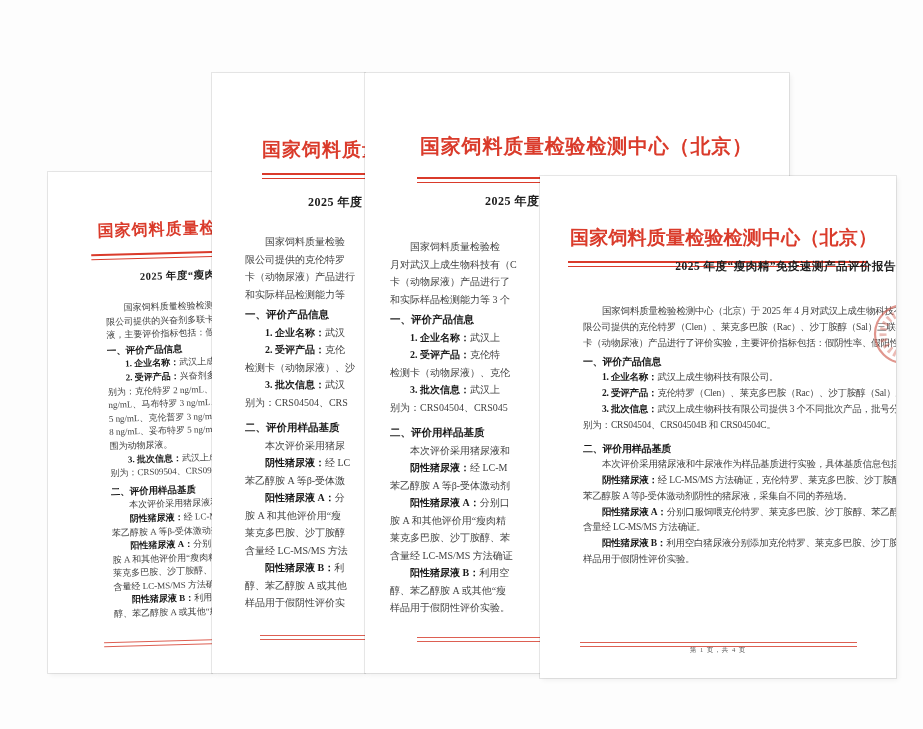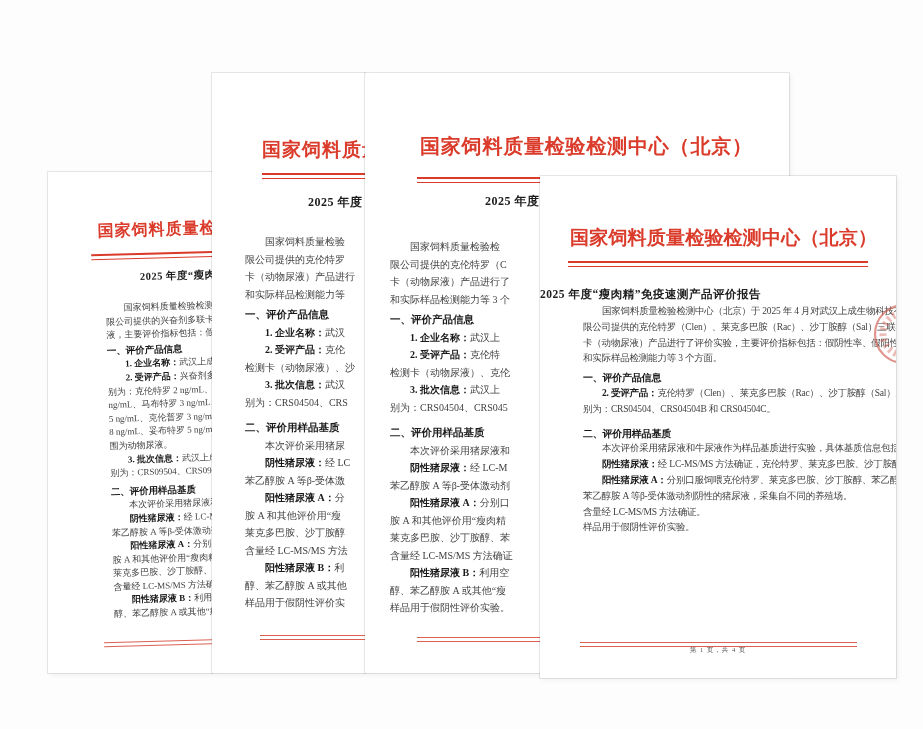--- a/index.html
+++ b/index.html
@@ -25,21 +25,21 @@
   .hdr-rule{position:absolute;height:3px;border-top:2px solid #da3b2b;border-bottom:1.5px solid #da3b2b;}
   .p1 .hdr-rule{left:42px;top:83px;width:280px;}
   .p2 .hdr-rule{left:50px;top:100px;width:300px;}
   .p3 .hdr-rule{left:52px;top:104px;width:322px;}
   .p4 .hdr-rule{left:28px;top:85px;width:300px;}
 
   .title{position:absolute;color:#1d1d1d;font-weight:bold;white-space:nowrap;letter-spacing:0.5px;}
   .p1 .title{left:90px;top:100px;font-size:10.5px;}
   .p2 .title{left:96px;top:121px;font-size:12px;}
   .p3 .title{left:96px;top:120px;font-size:12px;margin-left:24px;}
-  .p4 .title{left:0;top:111px;width:100%;text-align:left;font-size:11.5px;white-space:normal;}
+  .p4 .title{left:0;top:83px;width:100%;text-align:right;font-size:11.5px;white-space:normal;}
 
   .body{position:absolute;color:#3f3f3f;}
   .p1 .body{left:55px;top:131px;width:290px;font-size:9px;}
   .p2 .body{left:33px;top:160px;width:330px;font-size:10px;}
   .p3 .body{left:25px;top:165px;width:380px;font-size:10px;}
   .p4 .body{left:43px;top:128px;width:276px;font-size:9.5px;}
   .ln{white-space:nowrap;overflow:visible;}
   .p1 .ln{height:13.6px;line-height:13.6px;}
   .p2 .ln{height:17.5px;line-height:17.5px;}
   .p3 .ln{height:17.5px;line-height:17.5px;}
@@ -136,21 +136,21 @@
   </div>
 
   <div class="page p3">
     <div class="inner">
       <div class="hdr">国家饲料质量检验检测中心（北京）</div>
       <div class="hdr-rule"></div>
       <div class="title">2025 年度 “</div>
       <div class="body">
 
       <div class="ln ind"><span class="lt">国家饲料质量检验检</span></div>
-          <div class="ln"><span class="lt">限公司提供的克伦特罗（C</span></div>
+          <div class="ln"><span class="lt">月对武汉上成生物科技有（C</span></div>
           <div class="ln"><span class="lt">卡（动物尿液）产品进行了</span></div>
           <div class="ln"><span class="lt">和实际样品检测能力等 3 个</span></div>
           <div class="ln sec"><span class="lb">一、评价产品信息</span></div>
           <div class="ln ind"><span class="lb">1. 企业名称：</span><span class="lt">武汉上</span></div>
           <div class="ln ind"><span class="lb">2. 受评产品：</span><span class="lt">克伦特</span></div>
           <div class="ln"><span class="lt">检测卡（动物尿液）、克伦</span></div>
           <div class="ln ind"><span class="lb">3. 批次信息：</span><span class="lt">武汉上</span></div>
           <div class="ln"><span class="lt">别为：CRS04504、CRS045</span></div>
           <div class="ln sec sp"><span class="lb">二、评价用样品基质</span></div>
           <div class="ln ind"><span class="lt">本次评价采用猪尿液和</span></div>
@@ -171,30 +171,32 @@
   <div class="page p4">
     <div class="inner">
       <div class="hdr">国家饲料质量检验检测中心（北京）</div>
       <div class="hdr-rule"></div>
       <div class="title">2025 年度“瘦肉精”免疫速测产品评价报告</div>
       <div class="body">
 
       <div class="ln ind"><span class="lt">国家饲料质量检验检测中心（北京）于 2025 年 4 月对武汉上成生物科技有</span></div>
           <div class="ln"><span class="lt">限公司提供的克伦特罗（Clen）、莱克多巴胺（Rac）、沙丁胺醇（Sal）三联检测</span></div>
           <div class="ln"><span class="lt">卡（动物尿液）产品进行了评价实验，主要评价指标包括：假阴性率、假阳性率</span></div>
-          <div class="ln"><span class="lt">和实际样品检测能力等 3 个方面。</span></div>
-          <div class="ln sec"><span class="lb">一、评价产品信息</span></div>
+          <div class="ln sec"><span class="lb">一、评价产品信息</span></div>
+          <div class="ln ind"><span class="lb">1. 企业名称：</span><span class="lt">武汉上成生物科技有限公司。</span></div>
           <div class="ln ind"><span class="lb">2. 受评产品：</span><span class="lt">克伦特罗（Clen）、莱克多巴胺（Rac）、沙丁胺醇（Sal）三联</span></div>
+          <div class="ln ind"><span class="lb">3. 批次信息：</span><span class="lt">武汉上成生物科技有限公司提供 3 个不同批次产品，批号分</span></div>
           <div class="ln"><span class="lt">别为：CRS04504、CRS04504B 和 CRS04504C。</span></div>
           <div class="ln sec sp"><span class="lb">二、评价用样品基质</span></div>
           <div class="ln ind"><span class="lt">本次评价采用猪尿液和牛尿液作为样品基质进行实验，具体基质信息包括：</span></div>
           <div class="ln ind"><span class="lb">阴性猪尿液：</span><span class="lt">经 LC-MS/MS 方法确证，克伦特罗、莱克多巴胺、沙丁胺醇、</span></div>
+          <div class="ln"><span class="lt">苯乙醇胺 A 等β-受体激动剂阴性的猪尿液，采集自不同的养殖场。</span></div>
           <div class="ln ind"><span class="lb">阳性猪尿液 A：</span><span class="lt">分别口服饲喂克伦特罗、莱克多巴胺、沙丁胺醇、苯乙醇</span></div>
-          <div class="ln"><span class="lt">苯乙醇胺 A 等β-受体激动剂阴性的猪尿液，采集自不同的养殖场。</span></div>
           <div class="ln"><span class="lt">含量经 LC-MS/MS 方法确证。</span></div>
+          <div class="ln ind"><span class="lb">阳性猪尿液 B：</span><span class="lt">利用空白猪尿液分别添加克伦特罗、莱克多巴胺、沙丁胺</span></div>
           <div class="ln"><span class="lt">样品用于假阴性评价实验。</span></div>
         </div>
       <div class="f-rule"></div>
       <div class="pagenum">第 1 页，共 4 页</div>
       <svg class="seal" viewBox="0 0 64 64">
         <circle cx="32" cy="32" r="29" fill="none" stroke="#cf5a4d" stroke-width="2.2" opacity="0.85"></circle>
         <circle cx="32" cy="32" r="21" fill="none" stroke="#cf5a4d" stroke-width="7" stroke-dasharray="2.6 3.1" opacity="0.55" transform="rotate(18 32 32)"></circle>
         <circle cx="32" cy="32" r="4" fill="#cf5a4d" opacity="0.35"></circle>
       </svg>
     </div>

